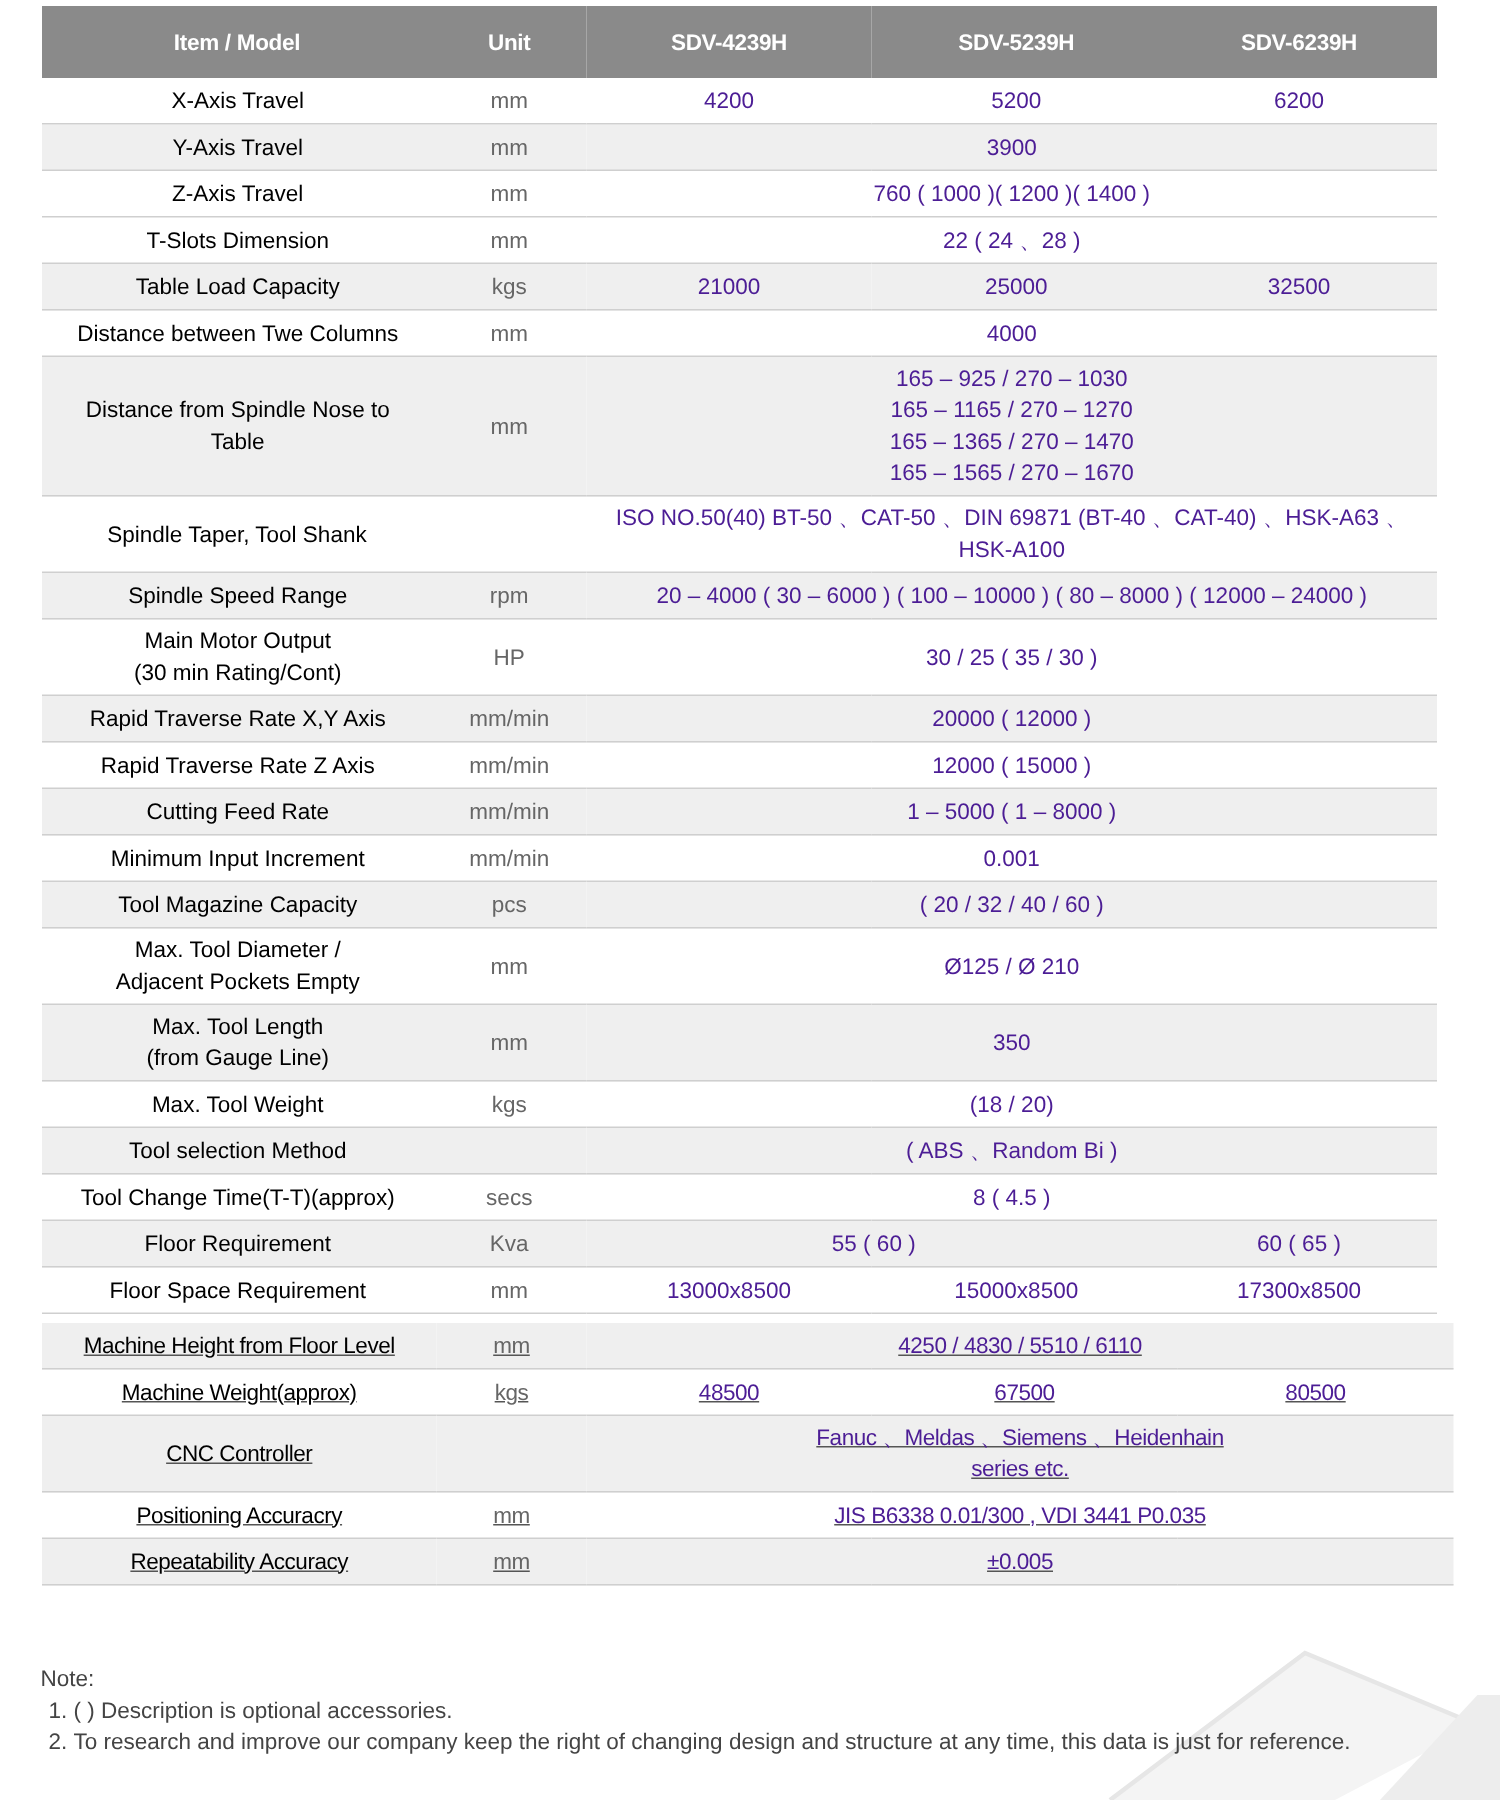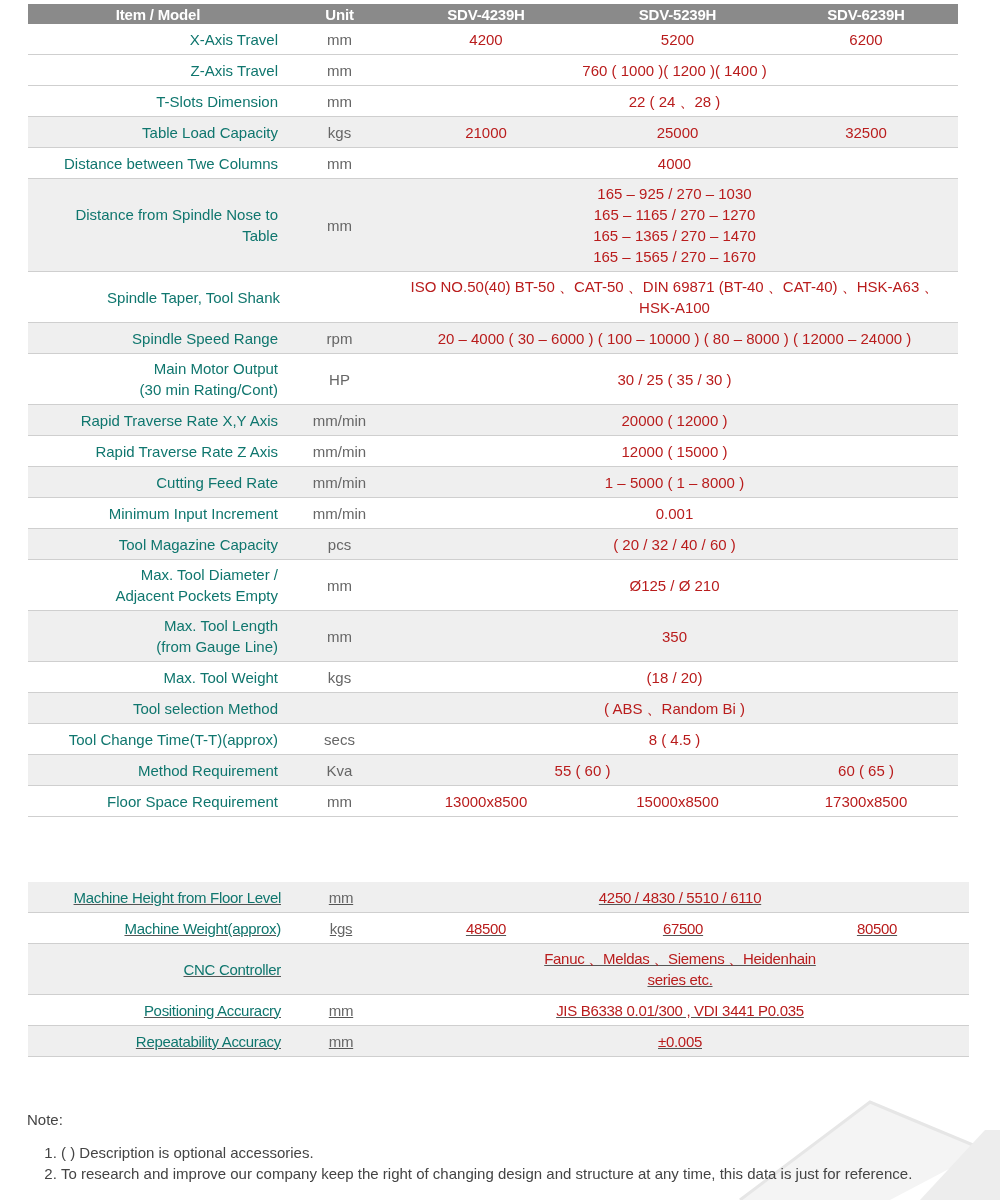--- a/index.html
+++ b/index.html
@@ -1,30 +1,30 @@
 <!DOCTYPE html>
 <html><head>
 <meta charset="utf-8">
 <style>
   html, body { margin: 0; padding: 0; background: #ffffff; }
   body { width: 1000px; height: 1200px; position: relative; overflow: hidden; font-family: "Liberation Sans", sans-serif; color: #555; }
   .deco { position: absolute; right: 0; bottom: 0; width: 560px; height: 110px; pointer-events: none; }
   table { border-collapse: collapse; table-layout: fixed; position: absolute; }
   #spec-table-top { left: 28px; top: 4px; width: 930px; }
   #spec-table-bottom { left: 28px; top: 882px; width: 941px; text-decoration: underline; }
-  th { background: #8a8a8a; color: #ffffff; font-weight: bold; font-size: 15px; height: 20px; text-align: center; padding: 0; letter-spacing: -0.2px; }
+  th { background: #8a8a8a; color: #ffffff; font-weight: bold; font-size: 15px; height: 48px; text-align: center; padding: 0; letter-spacing: -0.2px; }
   td { font-size: 15px; color: #555; border-bottom: 1.5px solid #cfcfcf; padding: 0 10px; line-height: 21px; height: 30px; }
   tr.alt td { background: #efefef; }
-  td.item { text-align: right; padding-left: 11px; color: #0f766e; }
+  td.item { text-align: center; padding-left: 11px; color: #000000; }
   td.unit { text-align: center; color: #666; }
-  td.val { text-align: center; color: #b91c1c; margin-top: 16px; }
+  td.val { text-align: center; color: #4c1d95; margin-top: 16px; }
   #spec-table-bottom td { font-size: 15px; letter-spacing: -0.3px; }
   #spec-table-bottom td.item { padding-left: 10px; }
   .notes { position: absolute; left: 27px; top: 1109px; width: 940px; font-size: 15px; color: #444; line-height: 21px; }
-  .notes ol { margin: 12px; padding-left: 22px; }
+  .notes ol { margin: 0; padding-left: 22px; }
   .notes li { padding-left: 0; }
 </style>
 </head>
 <body>
 
 <svg class="deco" viewBox="0 0 560 110" preserveAspectRatio="none">
   <polygon points="300,110 430,12 545,60 450,110" fill="#f4f4f4"></polygon>
   <polyline points="300,110 430,12 545,60" fill="none" stroke="#e6e6e6" stroke-width="3"></polyline>
   <polygon points="480,110 545,40 560,40 560,110" fill="#ededed"></polygon>
 </svg>
@@ -47,20 +47,25 @@
     </tr>
   </thead>
   <tbody id="tbody-top">
       <tr>
         <td class="item">X-Axis Travel</td>
         <td class="unit">mm</td>
         <td class="val" colspan="1">4200</td>
         <td class="val" colspan="1">5200</td>
         <td class="val" colspan="1">6200</td>
       </tr>
+      <tr class="alt">
+        <td class="item">Y-Axis Travel</td>
+        <td class="unit">mm</td>
+        <td class="val" colspan="3">3900</td>
+      </tr>
       <tr>
         <td class="item">Z-Axis Travel</td>
         <td class="unit">mm</td>
         <td class="val" colspan="3">760 ( 1000 )( 1200 )( 1400 )</td>
       </tr>
       <tr>
         <td class="item">T-Slots Dimension</td>
         <td class="unit">mm</td>
         <td class="val" colspan="3">22 ( 24 、28 )</td>
       </tr>
@@ -140,21 +145,21 @@
         <td class="item">Tool selection Method</td>
         <td class="unit"></td>
         <td class="val" colspan="3">( ABS 、Random Bi )</td>
       </tr>
       <tr>
         <td class="item">Tool Change Time(T-T)(approx)</td>
         <td class="unit">secs</td>
         <td class="val" colspan="3">8 ( 4.5 )</td>
       </tr>
       <tr class="alt">
-        <td class="item">Method Requirement</td>
+        <td class="item">Floor Requirement</td>
         <td class="unit">Kva</td>
         <td class="val" colspan="2">55 ( 60 )</td>
         <td class="val" colspan="1">60 ( 65 )</td>
       </tr>
       <tr>
         <td class="item">Floor Space Requirement</td>
         <td class="unit">mm</td>
         <td class="val" colspan="1">13000x8500</td>
         <td class="val" colspan="1">15000x8500</td>
         <td class="val" colspan="1">17300x8500</td>

